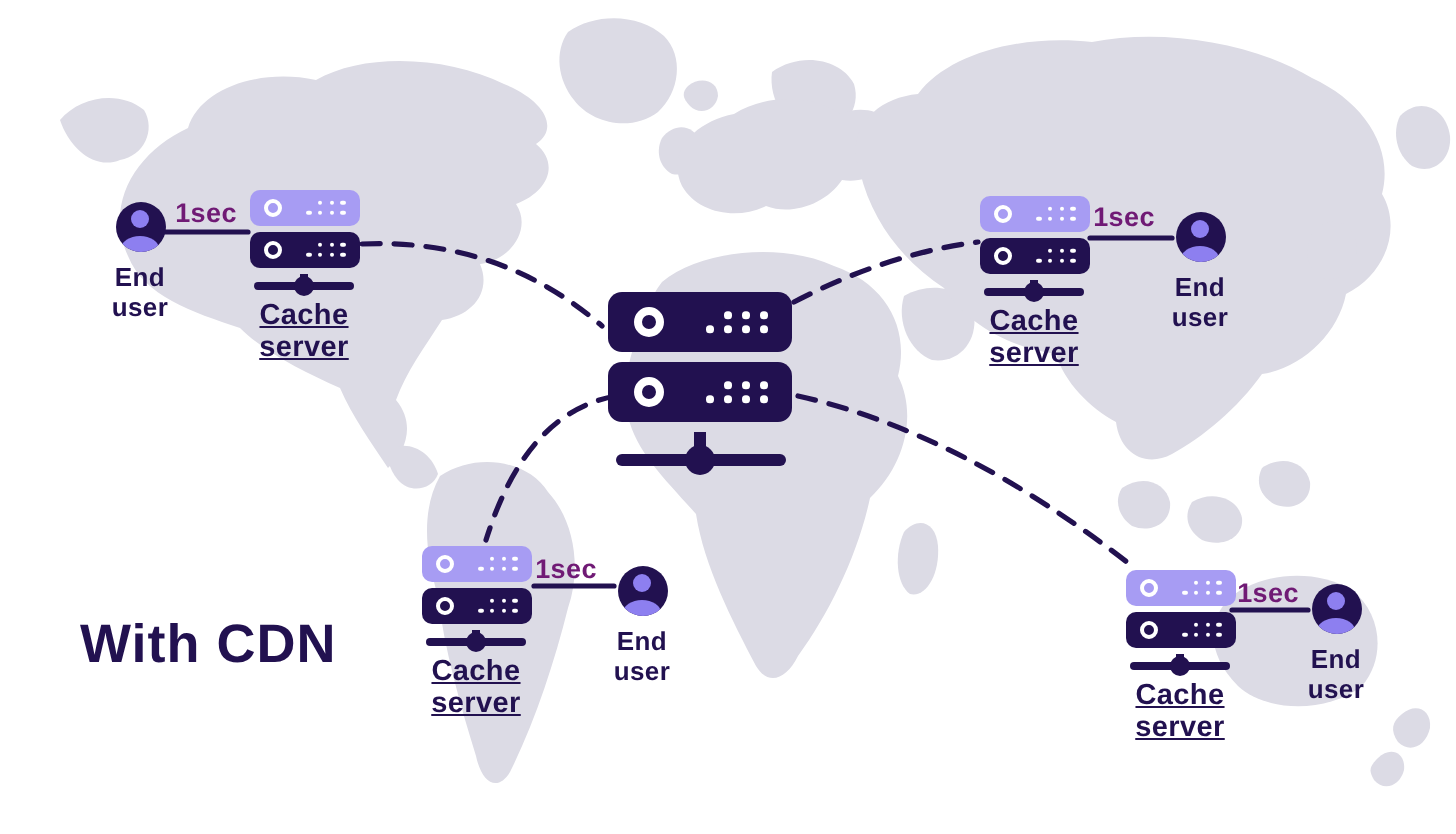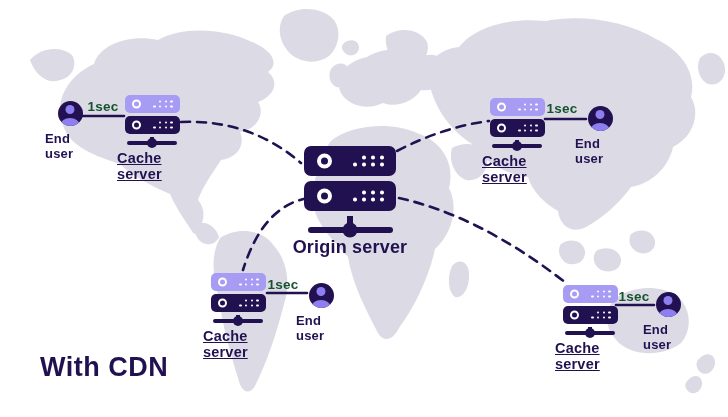--- a/index.html
+++ b/index.html
@@ -46,26 +46,26 @@
   .origin-size .stem { width:6px; height:11px; }
   .origin-size .base { width:85px; height:6px; border-radius:3px; }
   .origin-size .base::after { width:15px; height:15px; }
 
   
   .avatar { position:relative; width:25px; height:25px; border-radius:50%; background:#221150; overflow:hidden; }
   .avatar .head { position:absolute; top:3.5px; left:50%; transform:translateX(-50%); width:9px; height:9px; border-radius:50%; background:#8d7ff0; }
   .avatar .torso { position:absolute; bottom:-5px; left:50%; transform:translateX(-50%); width:19px; height:13px; border-radius:50%; background:#8d7ff0; }
 
   
-  .label { color:#221150; font-weight:bold; letter-spacing:.2px; }
+  .label { color:#221150; font-weight:bold; text-align:center; letter-spacing:.2px; }
   .cache-label { margin-top:5px; width:70px; font-size:14.5px; line-height:1.12;text-decoration:underline; }
   .user-label { margin-top:6px; width:50px; font-size:13px; line-height:1.15; }
   .origin-label { margin-top:4px; font-size:18px; white-space:nowrap; }
-  .latency { position:absolute; width:40px; text-align:center; color:#14532d; font-weight:bold; font-size:13.5px; letter-spacing:.2px; }
-  .caption { position:absolute; left:40px; top:307px; color:#221150; font-weight:bold; font-size:27px; letter-spacing:.5px;margin-top:45px; }
+  .latency { position:absolute; width:40px; text-align:center; color:#701a75; font-weight:bold; font-size:13.5px; letter-spacing:.2px; }
+  .caption { position:absolute; left:40px; top:307px; color:#221150; font-weight:bold; font-size:27px; letter-spacing:.5px; }
 
   
   .pos-origin   { left:280px; top:146px; width:140px; }
   .pos-tl-cache { left:117px; top:95px;  width:70px; }
   .pos-tr-cache { left:482px; top:98px;  width:70px; }
   .pos-bl-cache { left:203px; top:273px; width:70px; }
   .pos-br-cache { left:555px; top:285px; width:70px; }
   .pos-tl-user  { left:45px;  top:101px; width:50px; }
   .pos-tr-user  { left:575px; top:106px; width:50px; }
   .pos-bl-user  { left:296px; top:283px; width:50px; }
@@ -145,21 +145,20 @@
               <i></i>
               <i></i>
               <i></i>
               <i></i>
             </span>
           </span>
       </div>
       <span class="stem"></span>
       <span class="base"></span>
     </div>
-    <div class="label origin-label">Origin server</div>
   </div>
 
   <div class="grp pos-tl-cache">
     <div class="server cache-size">
       <div class="rack light">
         <span class="donut"></span>
         <span class="dots">
             <span class="row">
               <i></i>
               <i></i>

